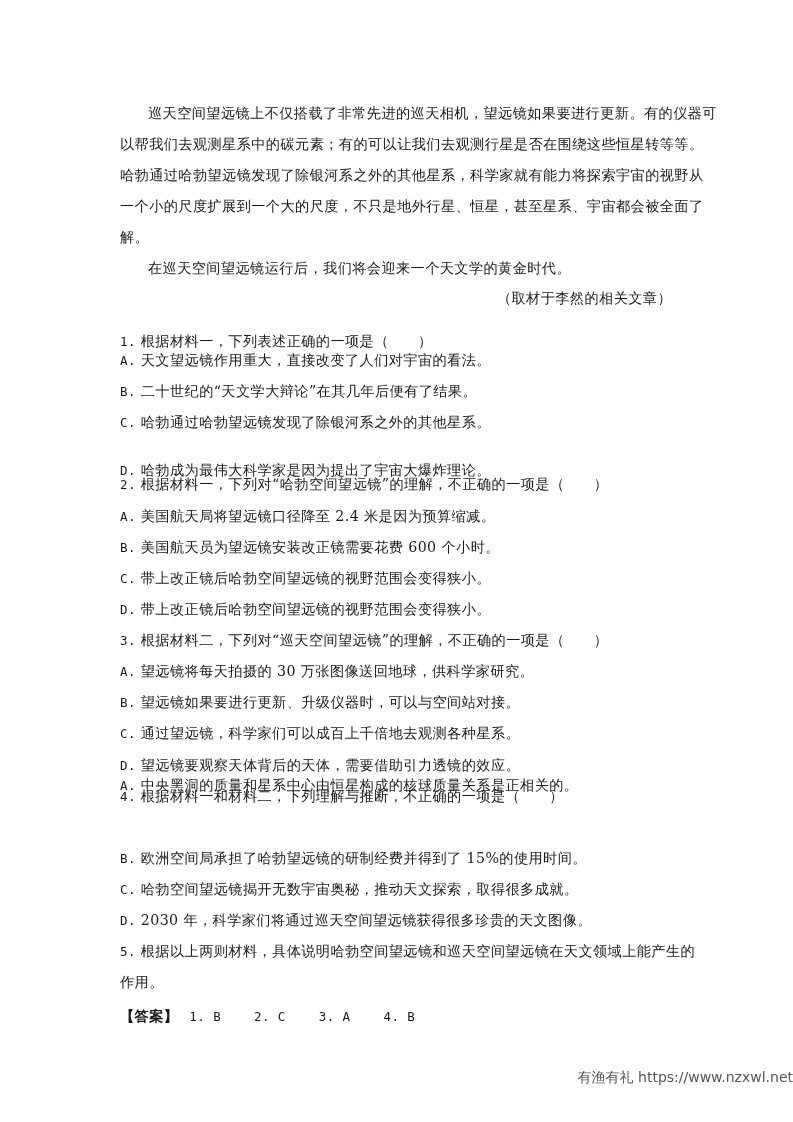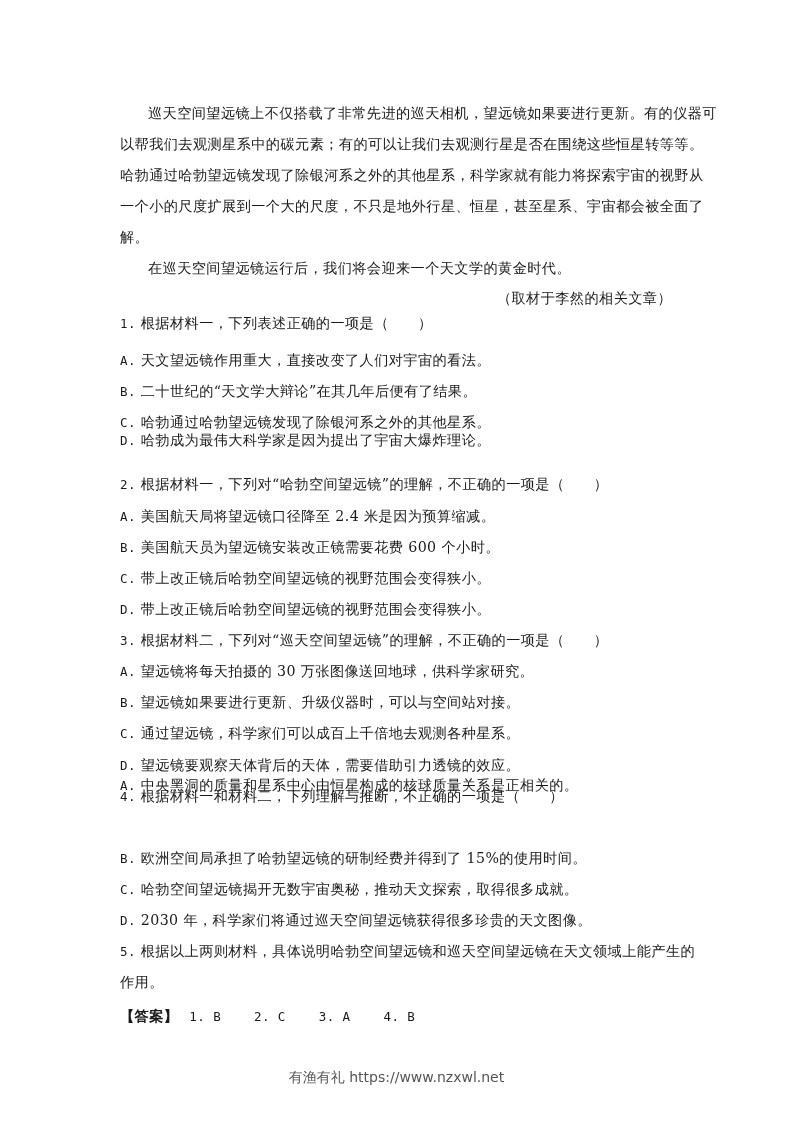--- a/index.html
+++ b/index.html
@@ -5,51 +5,51 @@
   html, body { margin: 0; padding: 0; background: #ffffff; }
   body { width: 793px; height: 1122px; position: relative; overflow: hidden;
          font-family: "DejaVu Serif", "Liberation Serif", serif; color: #1a1a1a; }
   .line { position: absolute; left: 120px; width: 560px; font-size: 14.2px; line-height: 18px;
           white-space: nowrap; letter-spacing: 0.4px; }
   .indent { left: 148px; }
   .right { left: auto; right: 121px; width: auto; text-align: right; }
   .opt-letter, .q-num { font-family: "DejaVu Sans Mono", "Liberation Mono", monospace; font-size: 12.5px; }
   .answer-tag { font-weight: bold; }
   .ans-item { font-family: "DejaVu Sans Mono", "Liberation Mono", monospace; font-size: 12.5px; margin-left: 11px; margin-right: 22px; }
-  .footer { position: absolute; top: 1069px; left: 0; width: 793px; text-align: center;
+  .footer { position: absolute; top: 1069px; left: 0; width: 793px; text-align: right;
             font-family: "DejaVu Sans", "Liberation Sans", sans-serif; font-size: 14px; color: #555555; }
 </style>
 </head>
 <body>
 
 <div class="line indent" style="top:104px">巡天空间望远镜上不仅搭载了非常先进的巡天相机，望远镜如果要进行更新。有的仪器可</div>
 <div class="line" style="top:135px">以帮我们去观测星系中的碳元素；有的可以让我们去观测行星是否在围绕这些恒星转等等。</div>
 <div class="line" style="top:166px">哈勃通过哈勃望远镜发现了除银河系之外的其他星系，科学家就有能力将探索宇宙的视野从</div>
 <div class="line" style="top:197px">一个小的尺度扩展到一个大的尺度，不只是地外行星、恒星，甚至星系、宇宙都会被全面了</div>
 <div class="line" style="top:228px">解。</div>
 <div class="line indent" style="top:259px">在巡天空间望远镜运行后，我们将会迎来一个天文学的黄金时代。</div>
 <div class="line right" style="top:289px">（取材于李然的相关文章）</div>
 
-<div class="line" style="top:314px">
+<div class="line" style="top:332px">
   <span class="q-num">1.</span>
   <span>根据材料一，下列表述正确的一项是（　　）</span>
 </div>
 <div class="line" style="top:351px">
   <span class="opt-letter">A.</span>
   <span>天文望远镜作用重大，直接改变了人们对宇宙的看法。</span>
 </div>
 <div class="line" style="top:382px">
   <span class="opt-letter">B.</span>
   <span>二十世纪的“天文学大辩论”在其几年后便有了结果。</span>
 </div>
 <div class="line" style="top:413px">
   <span class="opt-letter">C.</span>
   <span>哈勃通过哈勃望远镜发现了除银河系之外的其他星系。</span>
 </div>
-<div class="line" style="top:431px">
+<div class="line" style="top:461px">
   <span class="opt-letter">D.</span>
   <span>哈勃成为最伟大科学家是因为提出了宇宙大爆炸理论。</span>
 </div>
 
 <div class="line" style="top:475px">
   <span class="q-num">2.</span>
   <span>根据材料一，下列对“哈勃空间望远镜”的理解，不正确的一项是（　　）</span>
 </div>
 <div class="line" style="top:507px">
   <span class="opt-letter">A.</span>

